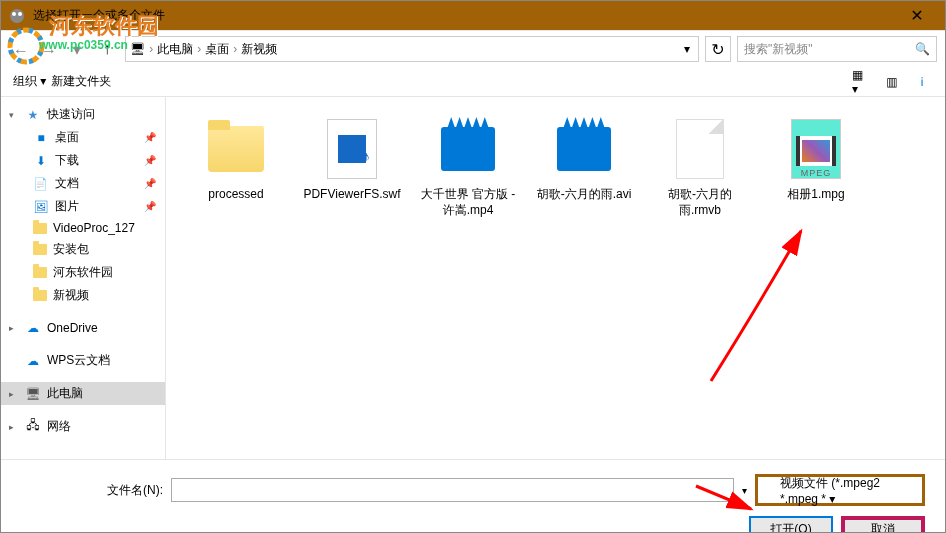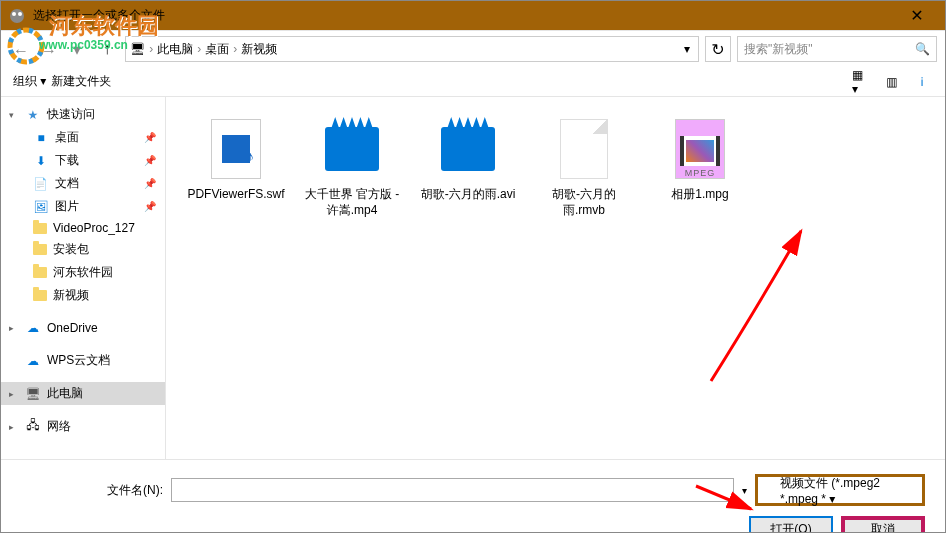--- a/index.html
+++ b/index.html
@@ -47,21 +47,21 @@
     .swf-icon { width: 50px; height: 60px; background: #fff; border: 1px solid #ccc; position: relative; display: flex; align-items: center; justify-content: center; }
     .swf-inner { width: 28px; height: 28px; background: #1668c5; position: relative; }
     .swf-note { position: absolute; right: 6px; top: 28px; color: #1668c5; font-size: 16px; }
     
     .video-icon { width: 54px; height: 44px; background: #0078d7; border-radius: 3px; position: relative; }
     .video-icon::before { content: ""; position: absolute; top: -10px; left: 6px; right: 6px; height: 12px; background: #0078d7; clip-path: polygon(0 100%, 10% 0, 20% 100%, 30% 0, 40% 100%, 50% 0, 60% 100%, 70% 0, 80% 100%, 90% 0, 100% 100%); }
     
     .blank-icon { width: 48px; height: 60px; background: #fff; border: 1px solid #ddd; position: relative; }
     .blank-icon::before { content: ""; position: absolute; top: 0; right: 0; width: 14px; height: 14px; background: linear-gradient(135deg, #fff 48%, #ddd 50%); }
     
-    .mpeg-icon { width: 50px; height: 60px; background: #f0abfc; border: 1px solid #ccc; display: flex; flex-direction: column; align-items: center; justify-content: flex-end; }
+    .mpeg-icon { width: 50px; height: 60px; background: #5eead4; border: 1px solid #ccc; display: flex; flex-direction: column; align-items: center; justify-content: flex-end; }
     .mpeg-strip { width: 40px; height: 30px; background: linear-gradient(90deg, #333 0 4px, #fff 4px 36px, #333 36px); margin-bottom: 2px; position: relative; display: flex; align-items: center; justify-content: center; }
     .mpeg-img { width: 28px; height: 22px; background: linear-gradient(45deg, #e67e22, #9b59b6, #3498db); }
     .mpeg-label { font-size: 9px; color: #666; letter-spacing: 1px; }
     
     .watermark { position: absolute; top: 25px; left: 0; font-family: Arial; font-weight: bold; pointer-events: none; z-index: 100; }
     .wm-logo { width: 40px; height: 40px; margin-left: 5px; }
     .wm-text { position: absolute; top: -15px; left: 48px; color: #e67e22; font-size: 22px; text-shadow: 1px 1px 0 #fff; white-space: nowrap; }
     .wm-url { position: absolute; top: 12px; left: 38px; color: #2ecc71; font-size: 12px; white-space: nowrap; }
     
     .footer { border-top: 1px solid #e5e5e5; padding: 14px 20px; background: #fff; }
@@ -204,20 +204,26 @@
     <div class="sidebar-item root">
         <span class="sb-expand">▸</span>
         <span class="sb-icon">🖧</span>
         <span>网络</span>
       </div>
   </div>
 
   <div class="content">
     <div class="file-item">
       <div class="file-icon">
+          <div class="folder-icon"></div>
+        </div>
+      <div class="file-name">processed</div>
+    </div>
+    <div class="file-item">
+      <div class="file-icon">
           <div class="swf-icon">
             <div class="swf-inner"></div>
             <span class="swf-note">♪</span>
           </div>
         </div>
       <div class="file-name">PDFViewerFS.swf</div>
     </div>
     <div class="file-item">
       <div class="file-icon">
           <div class="video-icon"></div>

